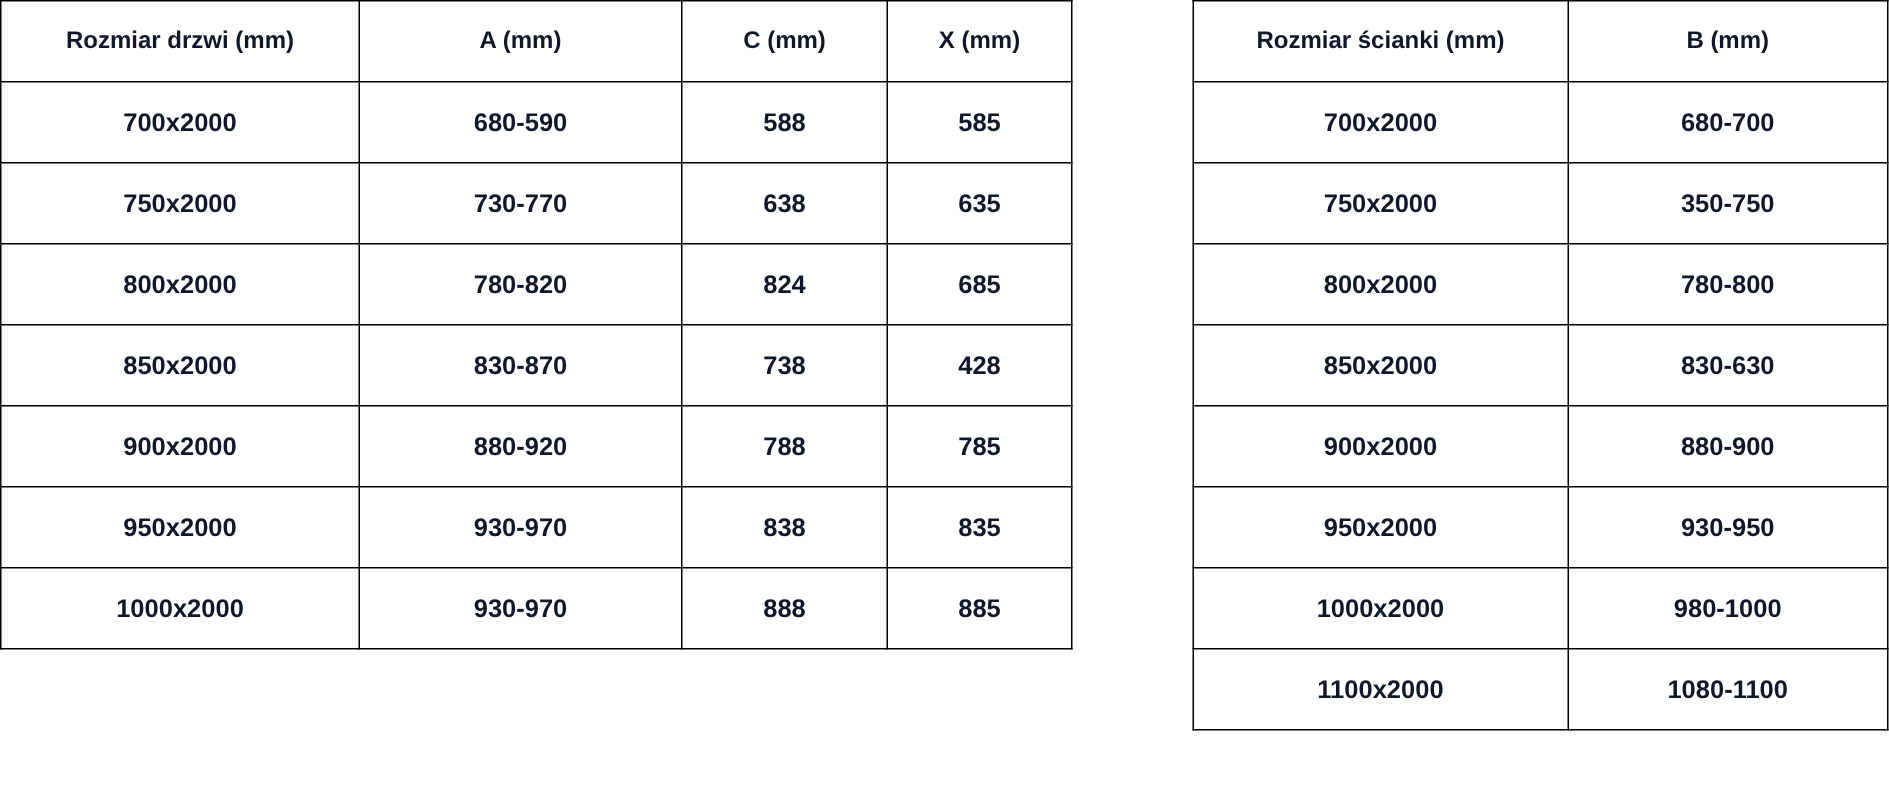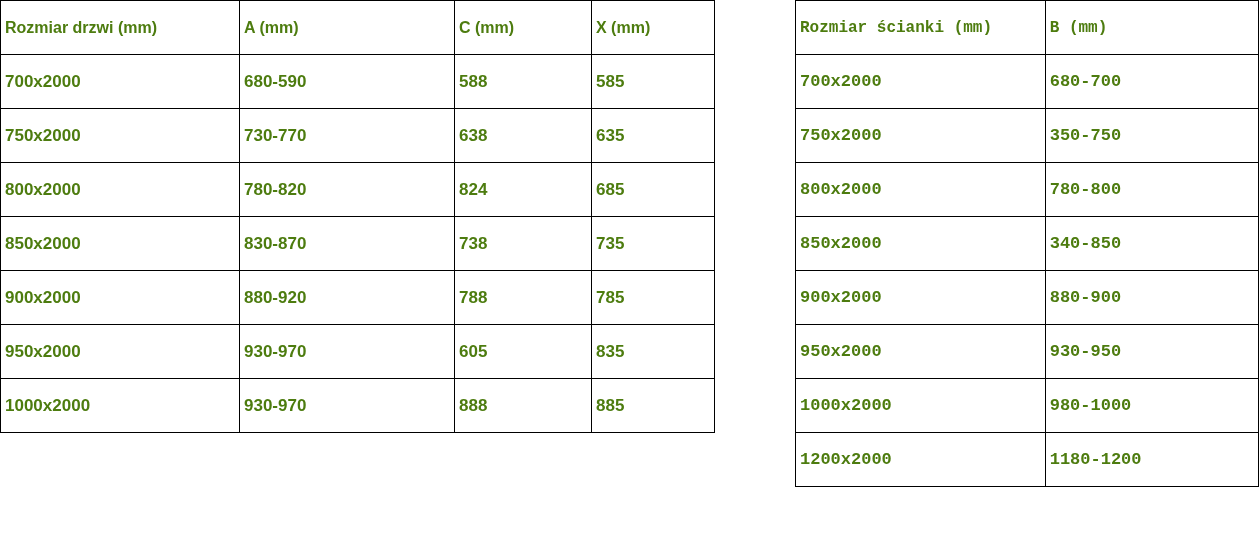--- a/index.html
+++ b/index.html
@@ -17,33 +17,33 @@
   .page {
     position: relative;
     width: 1259px;
     height: 541px;
   }
   .table-wrap {
     position: absolute;
     top: 0;
   }
   #left-table-wrap { left: 0; }
-  #right-table-wrap { left: 795px; font-family: Liberation Mono, monospace; }
+  #right-table-wrap { left: 795px; }
 
   table {
     border-collapse: collapse;
     table-layout: fixed;
   }
   td, th {
     border: 1px solid #000000;
-    text-align: left;
+    text-align: center;
     vertical-align: middle;
     font-size: 17px;
     font-weight: bold;
-    color: #4d7c0f;
+    color: #0f172a;
     padding: 0 4px;
     height: 54px;
     box-sizing: border-box;
     white-space: nowrap;
   }
   thead th {
     font-size: 16px;
     height: 54px;
   }
   
@@ -92,32 +92,32 @@
         <tr>
           <td>800x2000</td>
           <td>780-820</td>
           <td>824</td>
           <td>685</td>
         </tr>
         <tr>
           <td>850x2000</td>
           <td>830-870</td>
           <td>738</td>
-          <td>735</td>
+          <td>428</td>
         </tr>
         <tr>
           <td>900x2000</td>
           <td>880-920</td>
           <td>788</td>
           <td>785</td>
         </tr>
         <tr>
           <td>950x2000</td>
           <td>930-970</td>
-          <td>605</td>
+          <td>838</td>
           <td>835</td>
         </tr>
         <tr>
           <td>1000x2000</td>
           <td>930-970</td>
           <td>888</td>
           <td>885</td>
         </tr>
       </tbody>
     </table>
@@ -143,35 +143,35 @@
         <tr>
           <td>750x2000</td>
           <td>350-750</td>
         </tr>
         <tr>
           <td>800x2000</td>
           <td>780-800</td>
         </tr>
         <tr>
           <td>850x2000</td>
-          <td>340-850</td>
+          <td>830-630</td>
         </tr>
         <tr>
           <td>900x2000</td>
           <td>880-900</td>
         </tr>
         <tr>
           <td>950x2000</td>
           <td>930-950</td>
         </tr>
         <tr>
           <td>1000x2000</td>
           <td>980-1000</td>
         </tr>
         <tr>
-          <td>1200x2000</td>
-          <td>1180-1200</td>
+          <td>1100x2000</td>
+          <td>1080-1100</td>
         </tr>
       </tbody>
     </table>
   </div>
 
 </div>
 
 </body></html>

